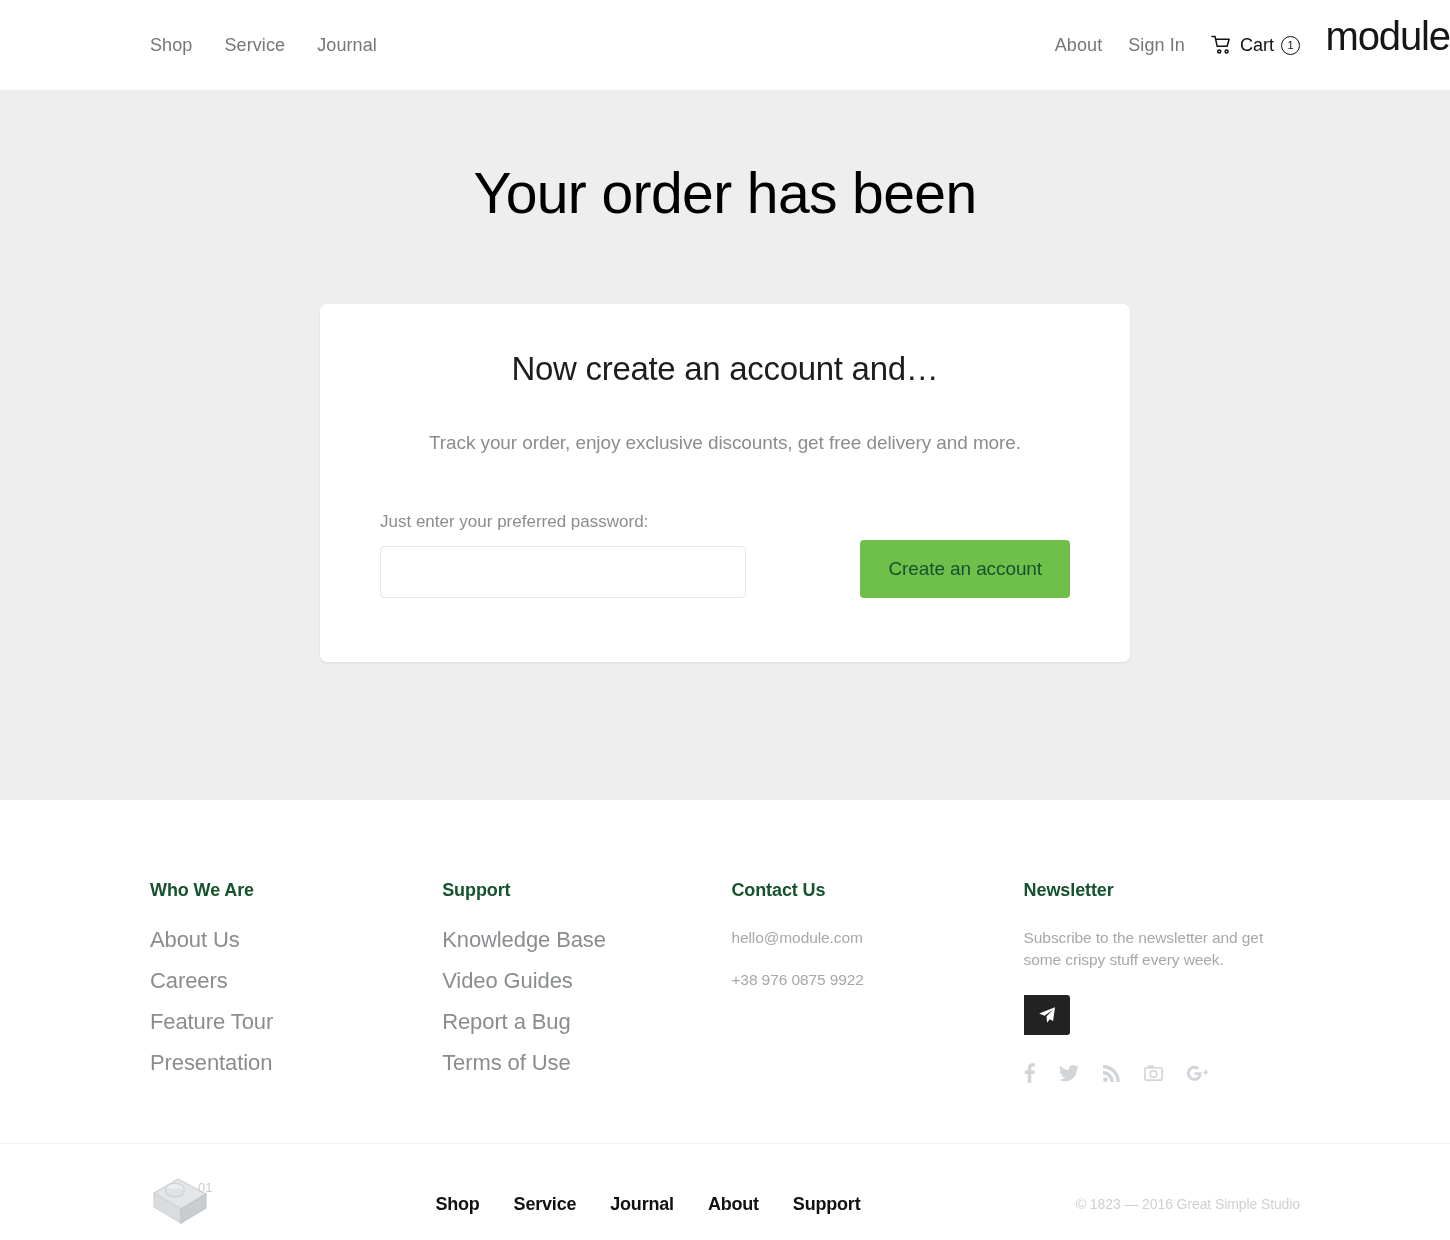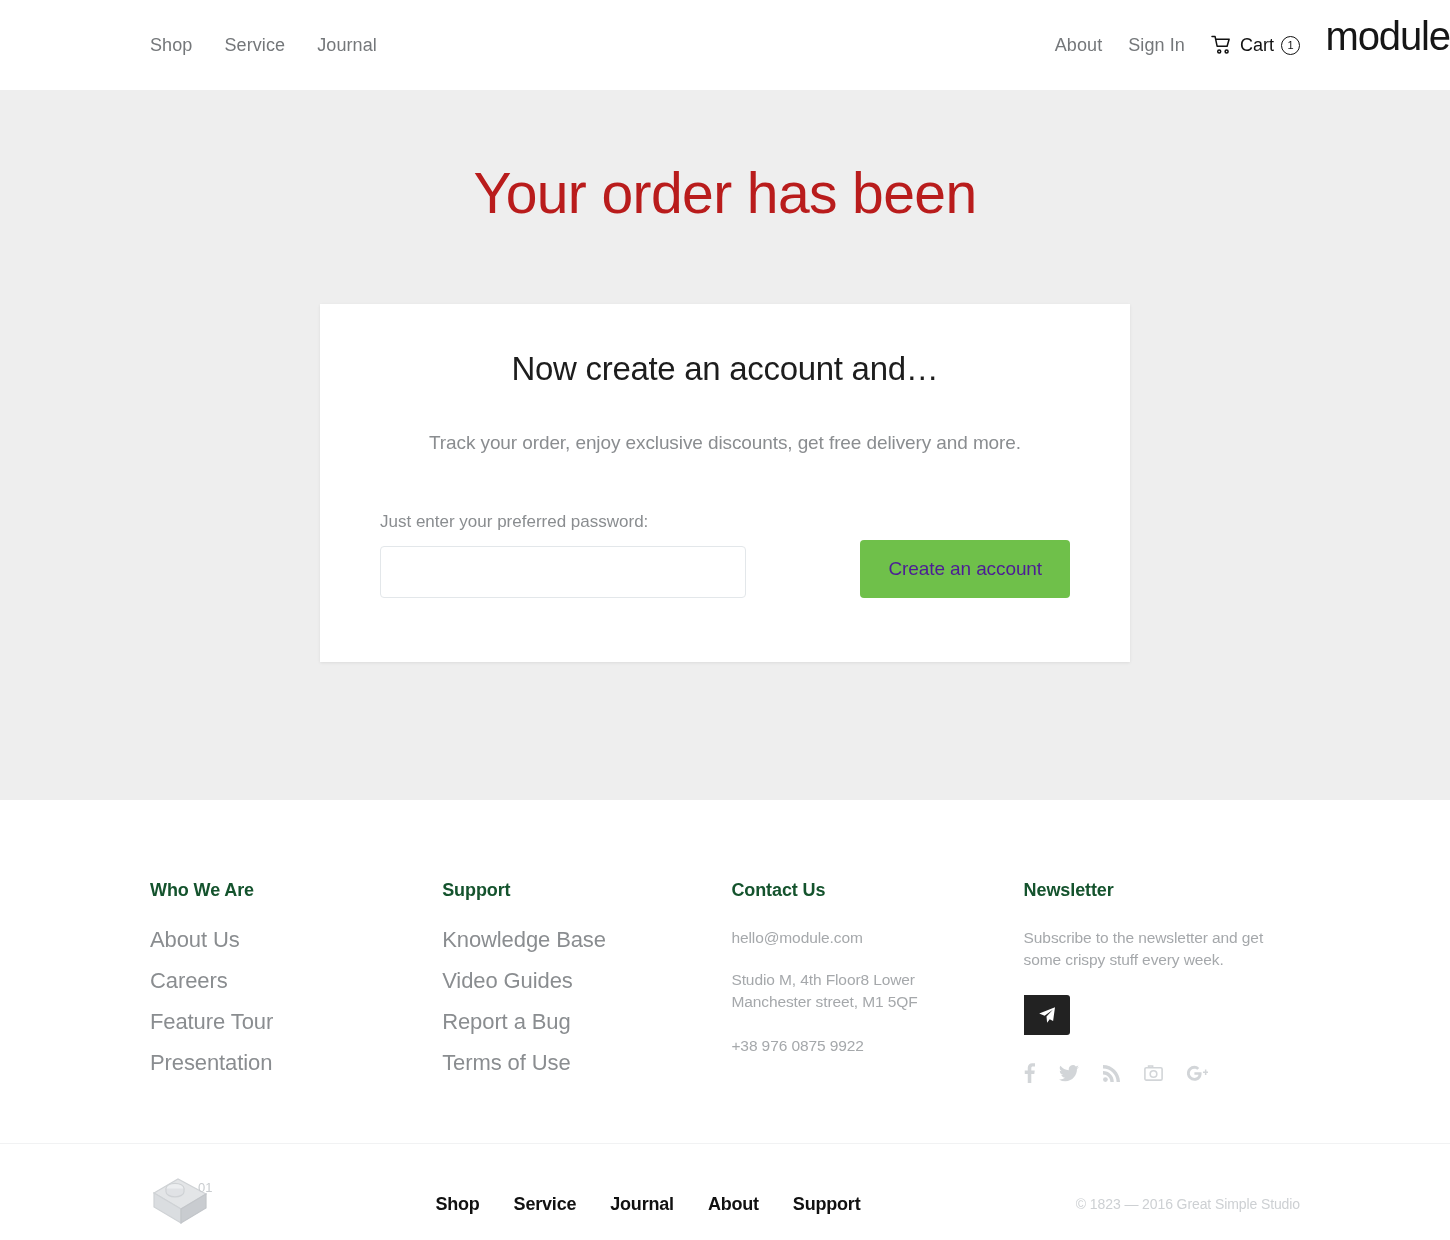--- a/index.html
+++ b/index.html
@@ -81,33 +81,33 @@
   
   .hero {
     background: #eeeeee;
     height: 710px;
     padding-top: 72px;
     text-align: center;
   }
   .hero-title {
     font-size: 57px;
     line-height: 62px;
-    color: #b91c1c;
+    color: #000000;
     font-weight: 400;
     letter-spacing: -0.6px;
     margin: 0 auto;
     max-width: 900px;
   }
 
   
   .card {
     width: 810px;
     margin: 80px auto 9px;
     background: #fff;
-    border-radius: 0;
+    border-radius: 7px;
     box-shadow: 0 1px 3px rgba(0,0,0,.08);
     padding: 46px 60px 64px;
     text-align: center;
   }
   .card-title {
     font-size: 33px;
     font-weight: 400;
     color: #1d1d1d;
     letter-spacing: -0.3px;
     margin: 0 0 44px;
@@ -142,21 +142,21 @@
     font-family: "Liberation Sans", sans-serif;
     color: #333;
     outline: none;
   }
   .create-btn {
     height: 58px;
     padding: 0 28px;
     background: #6fc04a;
     border: none;
     border-radius: 4px;
-    color: #4c1d95;
+    color: #14532d;
     font-size: 19px;
     font-family: "Liberation Sans", sans-serif;
     cursor: pointer;
     letter-spacing: -0.1px;
   }
 
   
   .footer {
     background: #fff;
     padding: 72px 150px 0;
@@ -336,24 +336,20 @@
       <h4>Support</h4>
       <a class="flink">Knowledge Base</a>
       <a class="flink">Video Guides</a>
       <a class="flink">Report a Bug</a>
       <a class="flink">Terms of Use</a>
     </div>
 
     <div class="fcol c3">
       <h4>Contact Us</h4>
       <p class="ftext">hello@module.com</p>
-      <p class="ftext addr">
-        <span>Studio M, 4th Floor8 Lower</span><br>
-        <span>Manchester street, M1 5QF</span>
-      </p>
       <p class="ftext">+38 976 0875 9922</p>
     </div>
 
     <div class="fcol c4">
       <h4>Newsletter</h4>
       <p class="news-desc">
         <span>Subscribe to the newsletter and get</span><br>
         <span>some crispy stuff every week.</span>
       </p>
 

